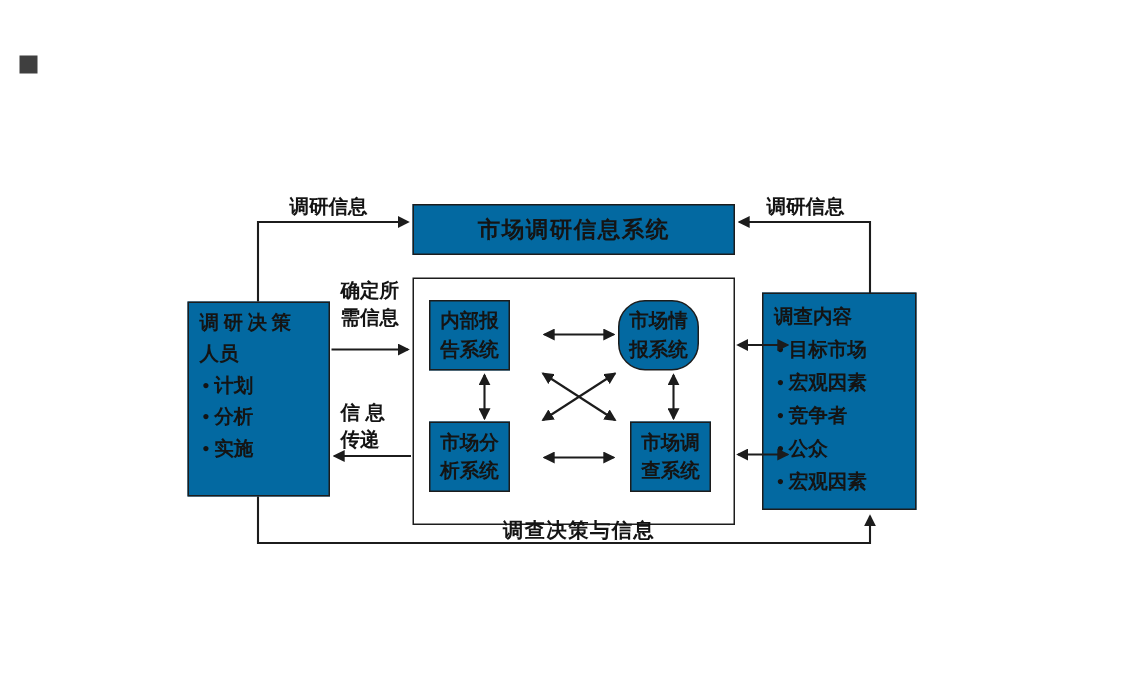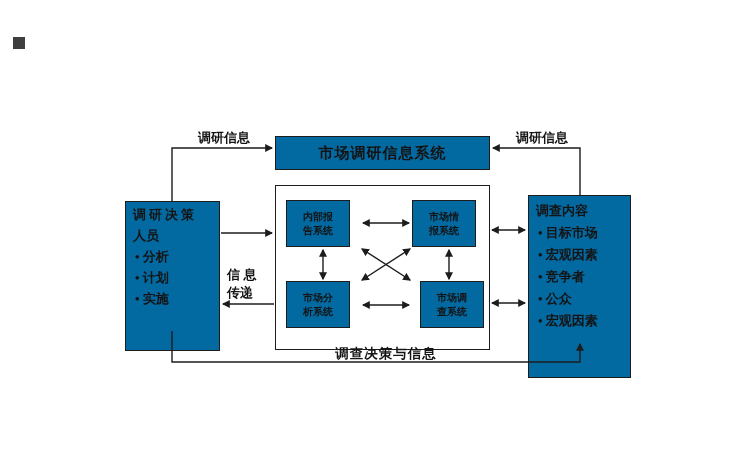--- a/index.html
+++ b/index.html
@@ -8,35 +8,35 @@
   .canvas { position:relative; width:750px; height:450px; background:#ffffff; overflow:hidden;
             color:#141414; font-weight:bold; }
   .corner-marker { position:absolute; left:13px; top:37px; width:12px; height:12px; background:#3f3f3f; }
 
   .box { position:absolute; border:1.5px solid #1c1c1c; background:#0369a1; }
 
   .top-box { left:275px; top:136px; width:215px; height:34px; display:flex; align-items:center;
              justify-content:center; font-size:15px; letter-spacing:1px; }
   .container-box { left:275px; top:185px; width:215px; height:165px; background:transparent; }
 
-  .sys-box { width:64px; height:47px; display:flex; flex-direction:column; align-items:center;
-             justify-content:center; font-size:10px; line-height:1.4; text-align:center; }
+  .sys-box { width:54px; height:47px; display:flex; flex-direction:column; align-items:center;
+             justify-content:center; font-size:13px; line-height:1.4; text-align:center; }
   .pos-internal { left:286px; top:200px; }
-  .pos-intel    { left:412px; top:200px; }
+  .pos-intel    { left:412px; top:200px;border-radius:18px; }
   .pos-analysis { left:286px; top:281px; }
   .pos-survey   { left:420px; top:281px; }
 
-  .left-box  { left:125px; top:201px; width:95px;  height:150px; padding:2px 7px; font-size:13px; }
-  .right-box { left:528px; top:195px; width:103px; height:183px; padding:4px 7px; font-size:13px; }
+  .left-box  { left:125px; top:201px; width:95px;  height:130px; padding:2px 7px; font-size:13px; }
+  .right-box { left:508px; top:195px; width:103px; height:145px; padding:4px 7px; font-size:13px; }
   .left-box  .bx-line { line-height:21px; white-space:nowrap; }
   .right-box .bx-line { line-height:22px; white-space:nowrap; }
   .ls { letter-spacing:3px; }
   .bx-item { padding-left:2px;font-family:Liberation Serif, serif; }
 
-  .lbl { position:absolute; font-size:13px; text-align:center; white-space:nowrap; }
+  .lbl { position:absolute; font-size:13px; text-align:left; white-space:nowrap; }
   .lbl-ril { left:193px; top:129px; width:62px; }
   .lbl-rir { left:511px; top:129px; width:62px; }
   .lbl2 { position:absolute; font-size:13px; line-height:18px; white-space:nowrap; }
   .lbl-det { left:227px; top:185px; }
   .lbl-tra { left:227px; top:266px; }
   .lbl-bottom { left:306px; top:345px; width:160px; text-align:center; font-size:13.5px; letter-spacing:1px; }
 
   .svg-layer { position:absolute; left:0; top:0; width:750px; height:450px; pointer-events:none; }
 </style>
 </head>
@@ -65,37 +65,41 @@
     <span>析系统</span>
   </div>
   <div class="box sys-box pos-survey">
     <span>市场调</span>
     <span>查系统</span>
   </div>
 
   <div class="box left-box">
     <div class="bx-line ls">调研决策</div>
     <div class="bx-line">人员</div>
+    <div class="bx-line bx-item">• 计划</div>
     <div class="bx-line bx-item">• 分析</div>
-    <div class="bx-line bx-item">• 计划</div>
     <div class="bx-line bx-item">• 实施</div>
   </div>
 
   <div class="box right-box">
     <div class="bx-line">调查内容</div>
     <div class="bx-line bx-item">• 目标市场</div>
     <div class="bx-line bx-item">• 宏观因素</div>
     <div class="bx-line bx-item">• 竞争者</div>
     <div class="bx-line bx-item">• 公众</div>
     <div class="bx-line bx-item">• 宏观因素</div>
   </div>
 
   <div class="lbl lbl-ril">调研信息</div>
   <div class="lbl lbl-rir">调研信息</div>
 
+  <div class="lbl2 lbl-det">
+    <div>确定所</div>
+    <div>需信息</div>
+  </div>
 
   <div class="lbl2 lbl-tra">
     <div>信 息</div>
     <div>传递</div>
   </div>
 
   <div class="lbl lbl-bottom">调查决策与信息</div>
 
   <svg class="svg-layer" width="750" height="450" viewBox="0 0 750 450" xmlns="http://www.w3.org/2000/svg">
     <defs>

